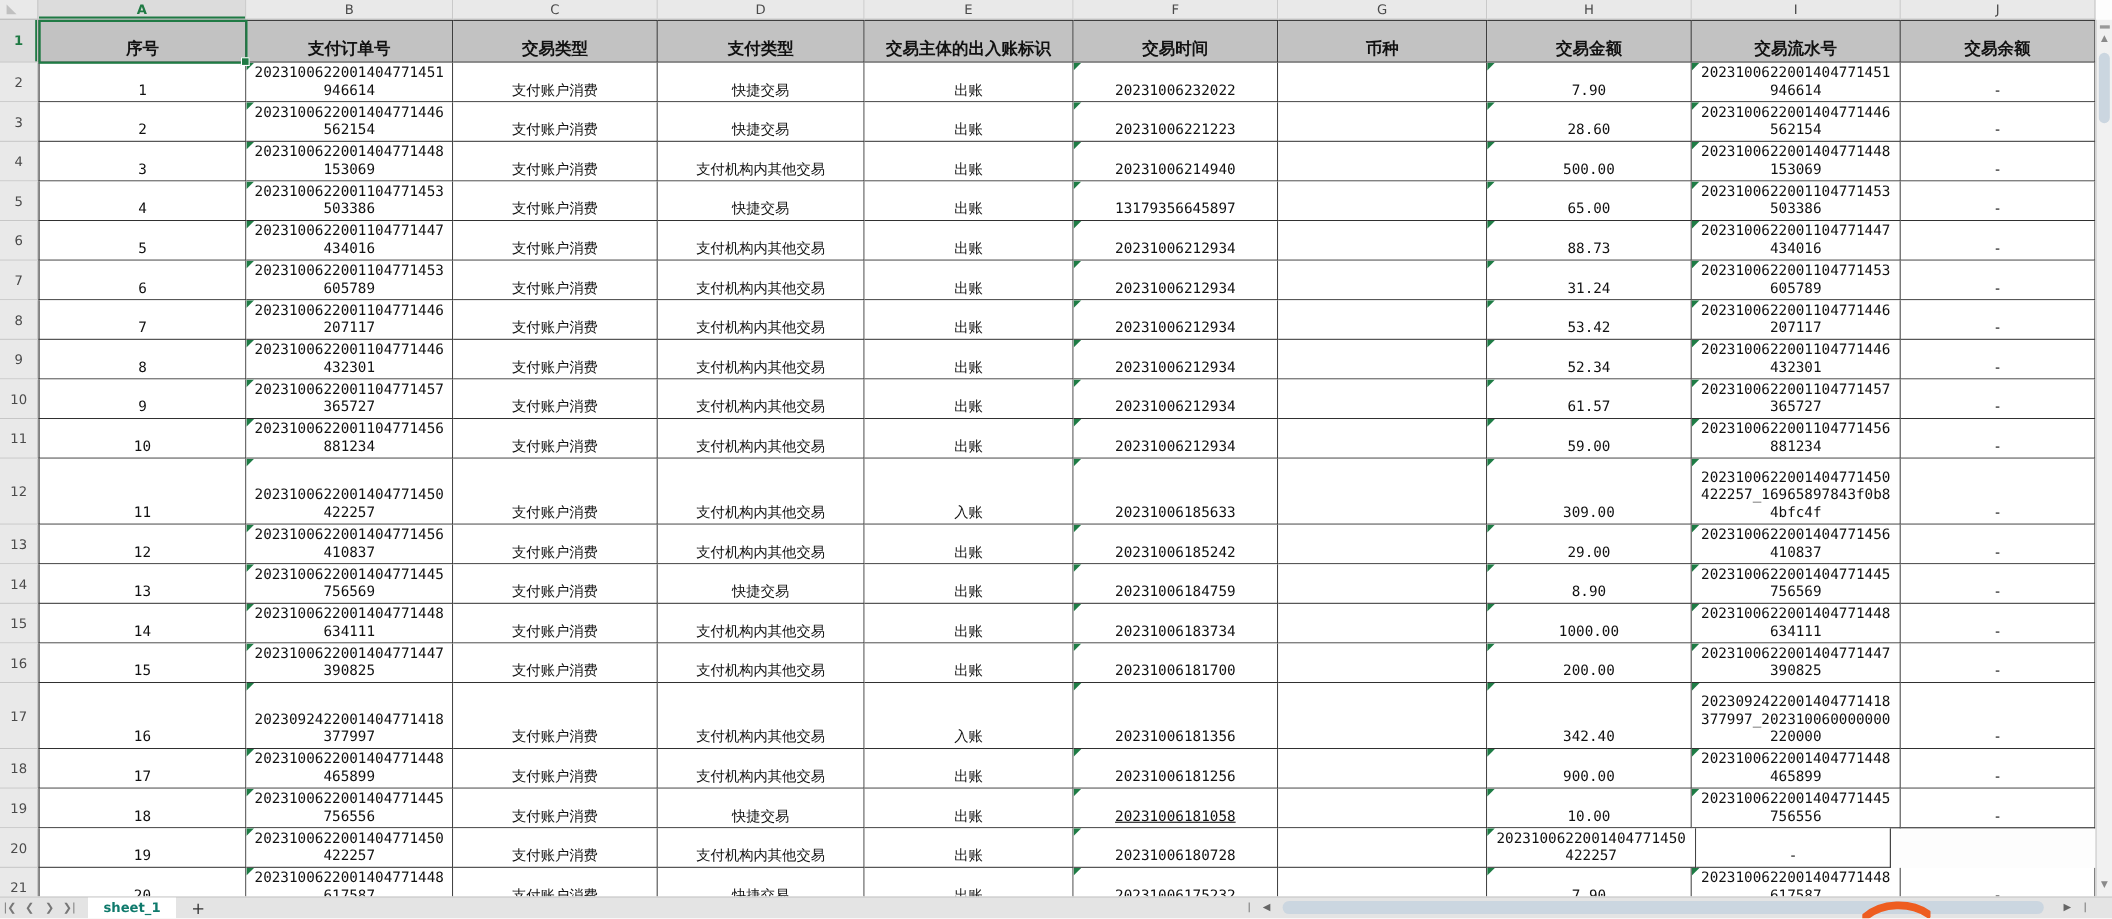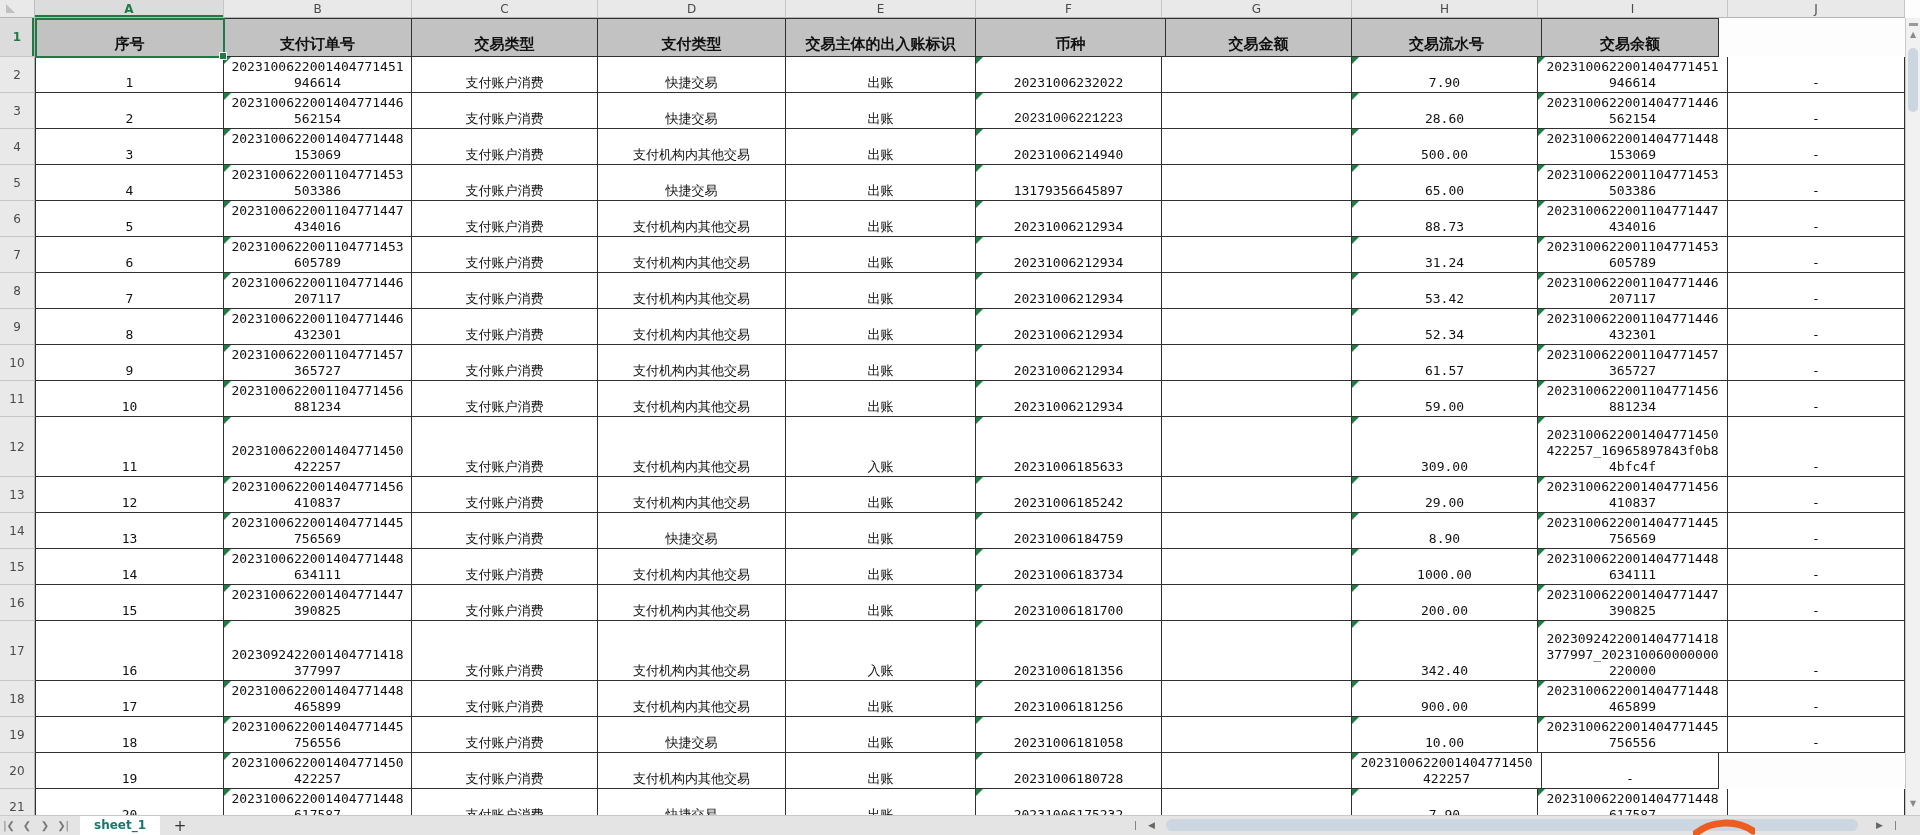--- a/index.html
+++ b/index.html
@@ -96,20 +96,23 @@
         </div>
         <div class="cell" style="width: 186px; flex: 0 0 186px;">
           <div class="ln" style="min-height: 16px;">交易类型</div>
         </div>
         <div class="cell" style="width: 188px; flex: 0 0 188px;">
           <div class="ln" style="min-height: 16px;">支付类型</div>
         </div>
         <div class="cell" style="width: 190px; flex: 0 0 190px;">
           <div class="ln" style="min-height: 16px;">交易主体的出入账标识</div>
         </div>
+        <div class="cell" style="width: 186px; flex: 0 0 186px;">
+          <div class="ln" style="min-height: 16px;">交易时间</div>
+        </div>
         <div class="cell" style="width: 190px; flex: 0 0 190px;">
           <div class="ln" style="min-height: 16px;">币种</div>
         </div>
         <div class="cell" style="width: 186px; flex: 0 0 186px;">
           <div class="ln" style="min-height: 16px;">交易金额</div>
         </div>
         <div class="cell" style="width: 190px; flex: 0 0 190px;">
           <div class="ln" style="min-height: 16px;">交易流水号</div>
         </div>
         <div class="cell" style="width: 177px; flex: 0 0 177px;">
@@ -163,21 +166,21 @@
         <div class="cell" style="width: 186px; flex: 0 0 186px;">
           <div class="ln" style="min-height: 16px;">支付账户消费</div>
         </div>
         <div class="cell" style="width: 188px; flex: 0 0 188px;">
           <div class="ln" style="min-height: 16px;">快捷交易</div>
         </div>
         <div class="cell" style="width: 190px; flex: 0 0 190px;">
           <div class="ln" style="min-height: 16px;">出账</div>
         </div>
         <div class="cell tri" style="width: 186px; flex: 0 0 186px;">
-          <div class="ln" style="min-height: 16px; font-family: Liberation Mono, monospace;">20231006221223</div>
+          <div class="ln" style="min-height: 16px;">20231006221223</div>
         </div>
         <div class="cell" style="width: 190px; flex: 0 0 190px;">
           <div class="ln" style="min-height: 16px;"></div>
         </div>
         <div class="cell tri" style="width: 186px; flex: 0 0 186px;">
           <div class="ln" style="min-height: 16px;">28.60</div>
         </div>
         <div class="cell tri" style="width: 190px; flex: 0 0 190px;">
           <div class="ln" style="min-height: 16px;">2023100622001404771446</div>
           <div class="ln" style="min-height: 16px;">562154</div>
@@ -725,21 +728,21 @@
         <div class="cell" style="width: 186px; flex: 0 0 186px;">
           <div class="ln" style="min-height: 16px;">支付账户消费</div>
         </div>
         <div class="cell" style="width: 188px; flex: 0 0 188px;">
           <div class="ln" style="min-height: 16px;">快捷交易</div>
         </div>
         <div class="cell" style="width: 190px; flex: 0 0 190px;">
           <div class="ln" style="min-height: 16px;">出账</div>
         </div>
         <div class="cell tri" style="width: 186px; flex: 0 0 186px;">
-          <div class="ln" style="min-height: 16px;">20231006181058</div>
+          <div class="ln" style="min-height: 16px; text-decoration: underline;">20231006181058</div>
         </div>
         <div class="cell" style="width: 190px; flex: 0 0 190px;">
           <div class="ln" style="min-height: 16px;"></div>
         </div>
         <div class="cell tri" style="width: 186px; flex: 0 0 186px;">
           <div class="ln" style="min-height: 16px;">10.00</div>
         </div>
         <div class="cell tri" style="width: 190px; flex: 0 0 190px;">
           <div class="ln" style="min-height: 16px;">2023100622001404771445</div>
           <div class="ln" style="min-height: 16px;">756556</div>

